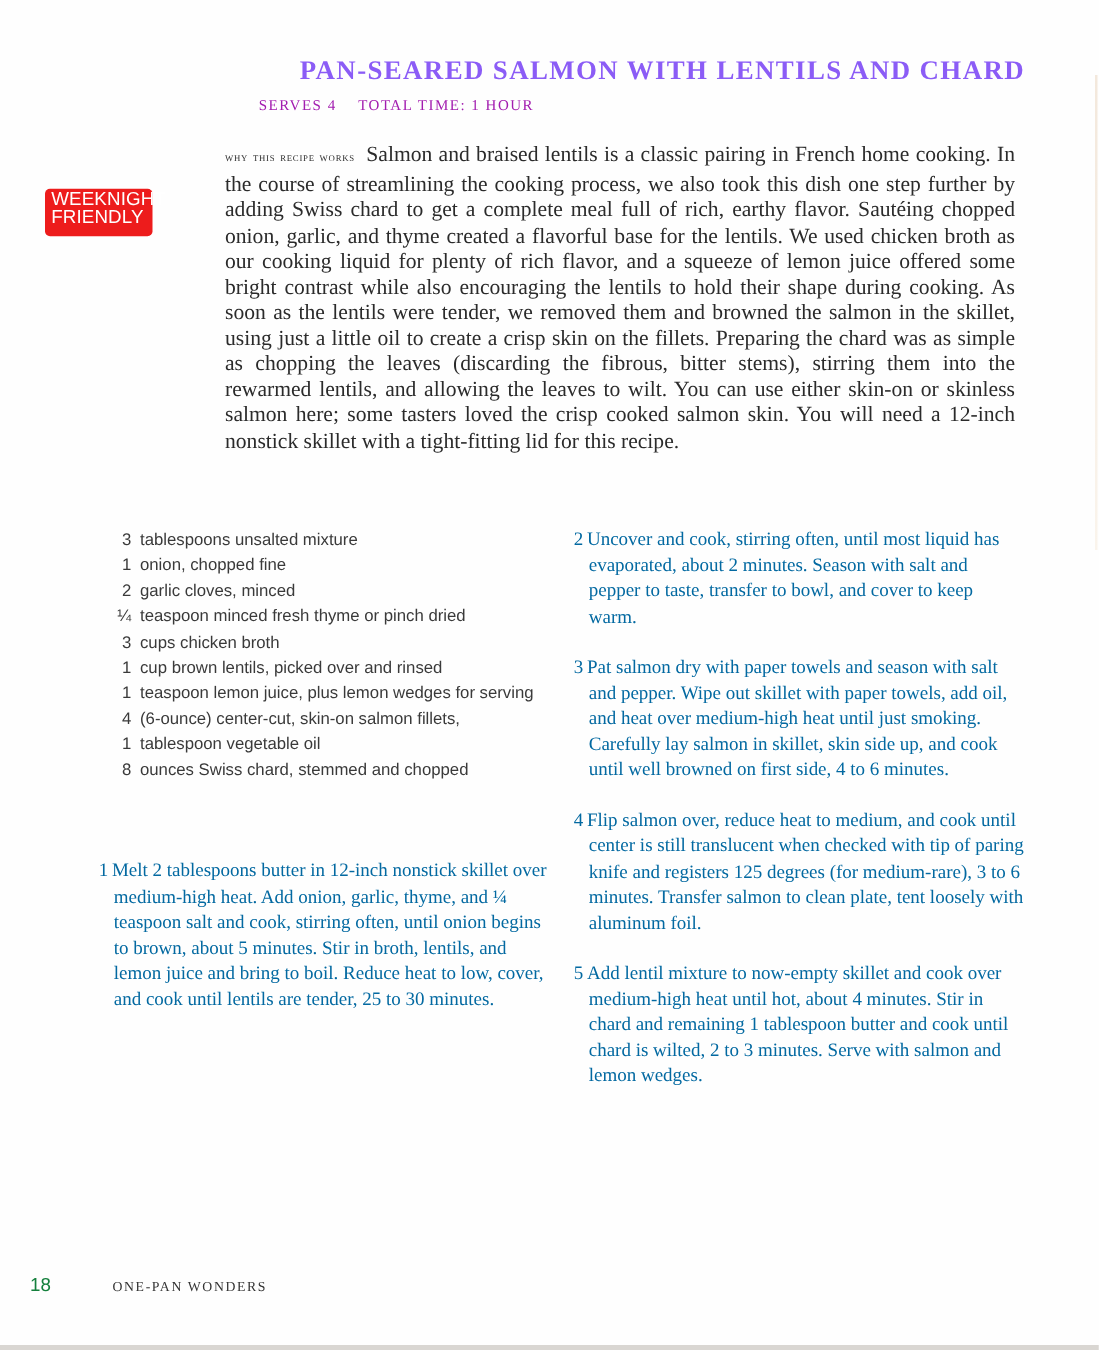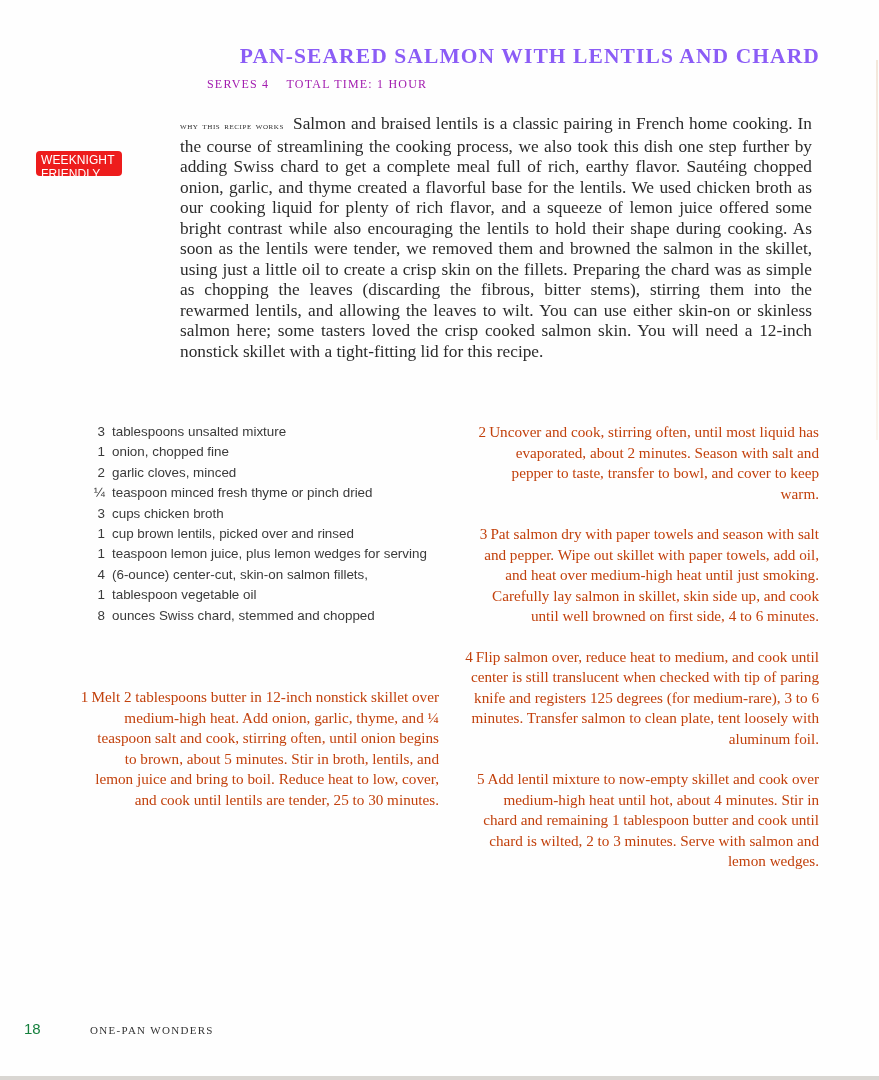--- a/index.html
+++ b/index.html
@@ -21,46 +21,46 @@
     position: absolute; left: 180px; top: 44px; width: 640px;
     font-size: 21.5px; letter-spacing: 1.1px; color: #8b5cf6;
     font-weight: bold; margin: 0; white-space: nowrap; text-align: right;
   }
   .meta {
     position: absolute; left: 180px; top: 77px;
     font-size: 12px; letter-spacing: 1.2px; color: #a21caf; white-space: nowrap; margin-left: 27px;
   }
   .meta span + span { margin-left: 13px; }
   .badge {
-    position: absolute; left: 36px; top: 151px; width: 86px; height: 25px;
+    position: absolute; left: 36px; top: 151px; width: 86px; height: 38px;
     background: #ed1c1c; border-radius: 4px; color: #fff;
     font-family: "Liberation Sans", "DejaVu Sans", sans-serif;
-    font-size: 12px; line-height: 14px; padding: 2px 0 0 5px; box-sizing: border-box;
+    font-size: 15px; line-height: 14px; padding: 2px 0 0 5px; box-sizing: border-box;
     font-weight: normal; letter-spacing: 0.1px;
   }
   .intro {
     position: absolute; left: 180px; top: 114px; width: 632px;
     font-size: 17.3px; line-height: 20.5px; text-align: justify; color: #2b2b2b;
   }
   .intro .lead {
     font-variant: small-caps; font-size: 10px; letter-spacing: 0.6px; margin-right: 4px;
   }
   .ingredients {
     position: absolute; left: 80px; top: 422px; width: 370px; margin: 0; padding: 0; list-style: none;
     font-family: "Liberation Sans", "DejaVu Sans", sans-serif;
     font-size: 13.4px; line-height: 20.4px; color: #3a3a3a;
   }
   .ingredients li { display: flex; }
   .ingredients .qty { width: 25px; text-align: right; padding-right: 7px; flex: none; }
   .ingredients .desc { flex: 1; }
   .steps-left { position: absolute; left: 79px; top: 687px; width: 360px; }
   .steps-right { position: absolute; left: 459px; top: 422px; width: 360px; }
   .step {
-    font-size: 15.2px; line-height: 20.5px; color: #c2410c;
-    padding-left: 12px; text-indent: -12px; margin: 0 0 20px 0; text-align: right;
+    font-size: 15.2px; line-height: 20.5px; color: #0369a1;
+    padding-left: 12px; text-indent: -12px; margin: 0 0 20px 0;
   }
   .step .num { margin-right: 3px; }
   .folio { position: absolute; left: 24px; top: 1020px; font-family: "Liberation Sans", "DejaVu Sans", sans-serif; font-size: 15px; color: #15803d; }
   .section-name { position: absolute; left: 90px; top: 1024px; font-size: 11px; letter-spacing: 1.3px; color: #333; text-align: center; }
 </style>
 </head>
 <body>
 
 <div class="gutter-edge"></div>
 <div class="bottom-edge"></div>

